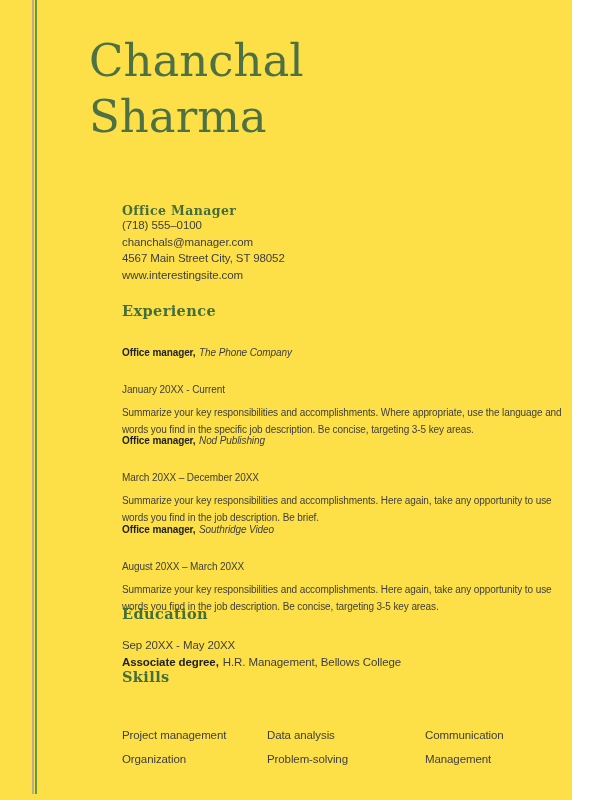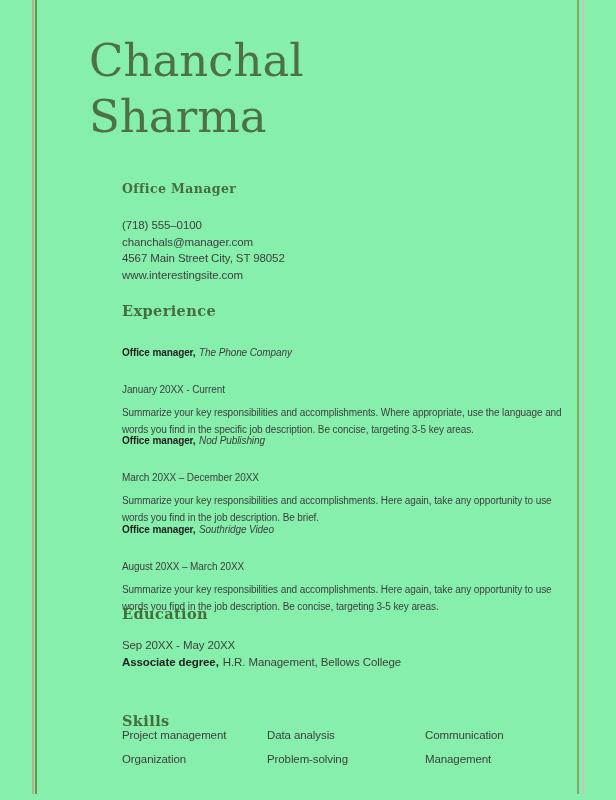--- a/index.html
+++ b/index.html
@@ -1,51 +1,51 @@
 <!DOCTYPE html>
 <html><head>
 <meta charset="utf-8">
 <style>
   * { margin:0; padding:0; box-sizing:border-box; }
   html,body { background:#ffffff; }
   .page {
-    position:relative; width:616px; height:800px; background:#86efac;
+    position:relative; width:572px; height:800px; background:#fde047;
     overflow:hidden; font-family:"Liberation Sans", sans-serif;
   }
   
   .vline { position:absolute; top:0; height:794px; }
   .vline.left-outer  { left:32px;  width:1.5px; background:#b5af95; }
   .vline.left-inner  { left:35px;  width:2px;   background:#649549; }
   .vline.right-inner { left:577px; width:2px;   background:#82a96b; }
   .vline.right-outer { left:582px; width:1.5px; background:#c6c5c0; }
 
   
   .title {
     position:absolute; left:89px; top:33px;
     font-family:"DejaVu Serif", serif; font-size:45px; line-height:56px;
     color:#4d7144; letter-spacing:0px; font-weight:400;
   }
 
   .content { position:absolute; left:122px; top:0; width:452px; color:#3e3e3e; }
 
   .role-heading {
-    position:absolute; top:181px; left:0;
+    position:absolute; top:203px; left:0;
     font-family:"DejaVu Serif", serif; font-weight:bold; font-size:12.5px;
     color:#456e3c; letter-spacing:0.4px;
   }
   .contact { position:absolute; top:217px; left:0; font-size:11.5px; line-height:16.5px; letter-spacing:-0.1px; }
 
   .section-heading {
     position:absolute; left:0;
     font-family:"DejaVu Serif", serif; font-weight:bold; font-size:14.5px;
     color:#456e3c; letter-spacing:0.4px;
   }
   .h-experience { top:302px; }
   .h-education  { top:605px; }
-  .h-skills     { top:712px; }
+  .h-skills     { top:668px; }
 
   .job { position:absolute; left:0; width:452px; font-size:10px; letter-spacing:-0.1px; }
   .job-1 { top:344px; } .job-2 { top:432px; } .job-3 { top:521px; }
   .job-titleline { line-height:17px; }
   .job-title { font-weight:bold; color:#222222; }
   .job-company { font-style:italic; color:#3e3e3e; margin-left:0.35em; }
   .job-dates { line-height:17px; margin-top:20px; }
   .job-summary { margin-top:7px; line-height:16.5px; }
 
   .edu-block { position:absolute; top:637px; left:0; font-size:11.5px; line-height:16.5px; letter-spacing:-0.1px; }

